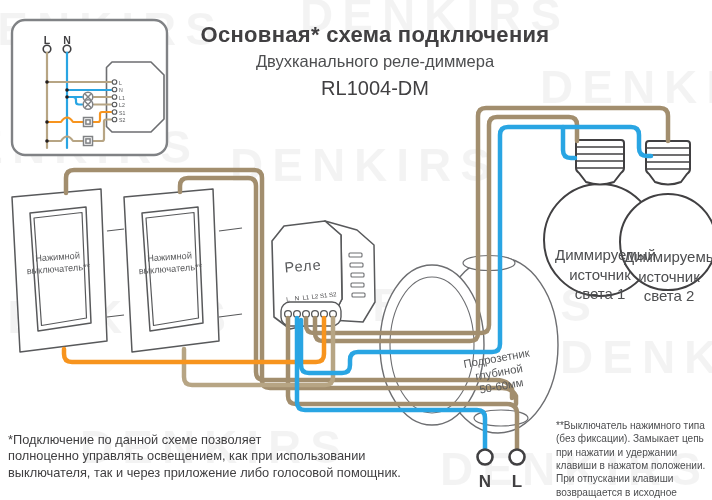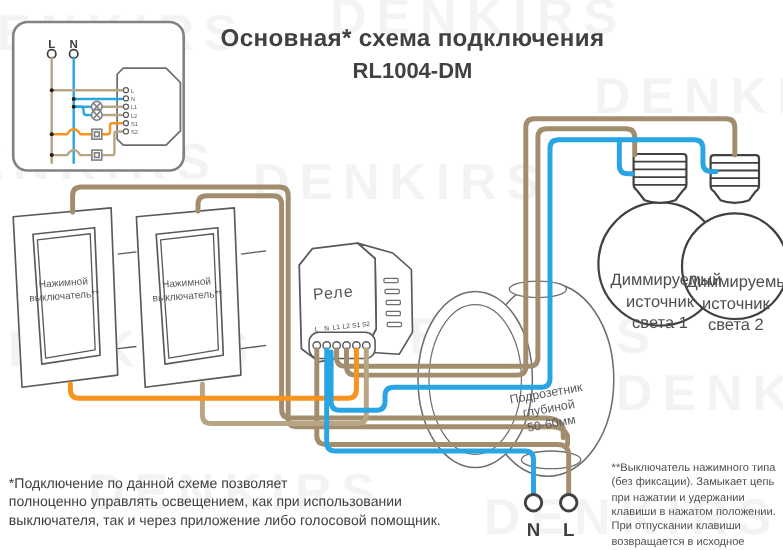--- a/index.html
+++ b/index.html
@@ -4,21 +4,21 @@
 <style>
   html,body{margin:0;padding:0;background:#fff;}
   .canvas{position:relative;width:712px;height:500px;background:#fff;overflow:hidden;
           font-family:"Liberation Sans",sans-serif;color:#414042;}
   .wm-layer{position:absolute;inset:0;pointer-events:none;}
   .wm{position:absolute;font-weight:bold;font-size:46px;letter-spacing:9px;color:#000;
       opacity:0.045;white-space:nowrap;}
   .title-block{position:absolute;left:168px;top:22px;width:414px;text-align:center;}
   .title-line1{font-size:22px;font-weight:bold;letter-spacing:.3px;}
   .title-line2{font-size:16.5px;margin-top:4px;color:#4d4e50;}
-  .title-line3{font-size:20px;font-weight:bold;margin-top:6px;}
+  .title-line3{font-size:20px;font-weight:normal;margin-top:6px;}
   svg{position:absolute;left:0;top:0;}
   .overlay-label{position:absolute;white-space:pre-line;text-align:center;color:#58595b;}
   .sw-label{width:76px;font-size:9.2px;line-height:1.25;transform:rotate(-4deg);}
   .bulb-label{width:90px;font-size:15px;line-height:1.3;color:#4d4e50;}
   .box-label{width:98px;font-size:11.3px;line-height:1.22;transform:rotate(-10deg);}
   .footnote-left{position:absolute;left:8px;top:415px;width:446px;font-size:12.8px;
                  line-height:1.3;white-space:pre-line;color:#414042;}
   .footnote-left .bold{font-weight:bold;white-space:pre-line;}
   .footnote-right{position:absolute;left:556px;top:419px;width:154px;font-size:10.1px;
                   line-height:1.32;white-space:pre-line;color:#4d4e50;}
@@ -183,20 +183,21 @@
     <g>
       <circle cx="485" cy="457" r="7.5" fill="#fff" stroke="#414042" stroke-width="2.6"></circle>
       <circle cx="517" cy="457" r="7.5" fill="#fff" stroke="#414042" stroke-width="2.6"></circle>
       <text x="485" y="487" font-size="17" font-weight="bold" fill="#414042" text-anchor="middle">N</text>
       <text x="517" y="487" font-size="17" font-weight="bold" fill="#414042" text-anchor="middle">L</text>
     </g>
   </svg>
 
   <div class="title-block">
     <div class="title-line1">Основная* схема подключения</div>
+    <div class="title-line2">Двухканального реле-диммера</div>
     <div class="title-line3">RL1004-DM</div>
   </div>
 
   <div class="overlay-label sw-label" style="left:20px;top:252px">Нажимной
 выключатель**</div>
   <div class="overlay-label sw-label" style="left:132px;top:252px">Нажимной
 выключатель**</div>
 
   <div class="overlay-label bulb-label" style="left:555px;top:245px">Диммируемый
 источник света 1</div>

